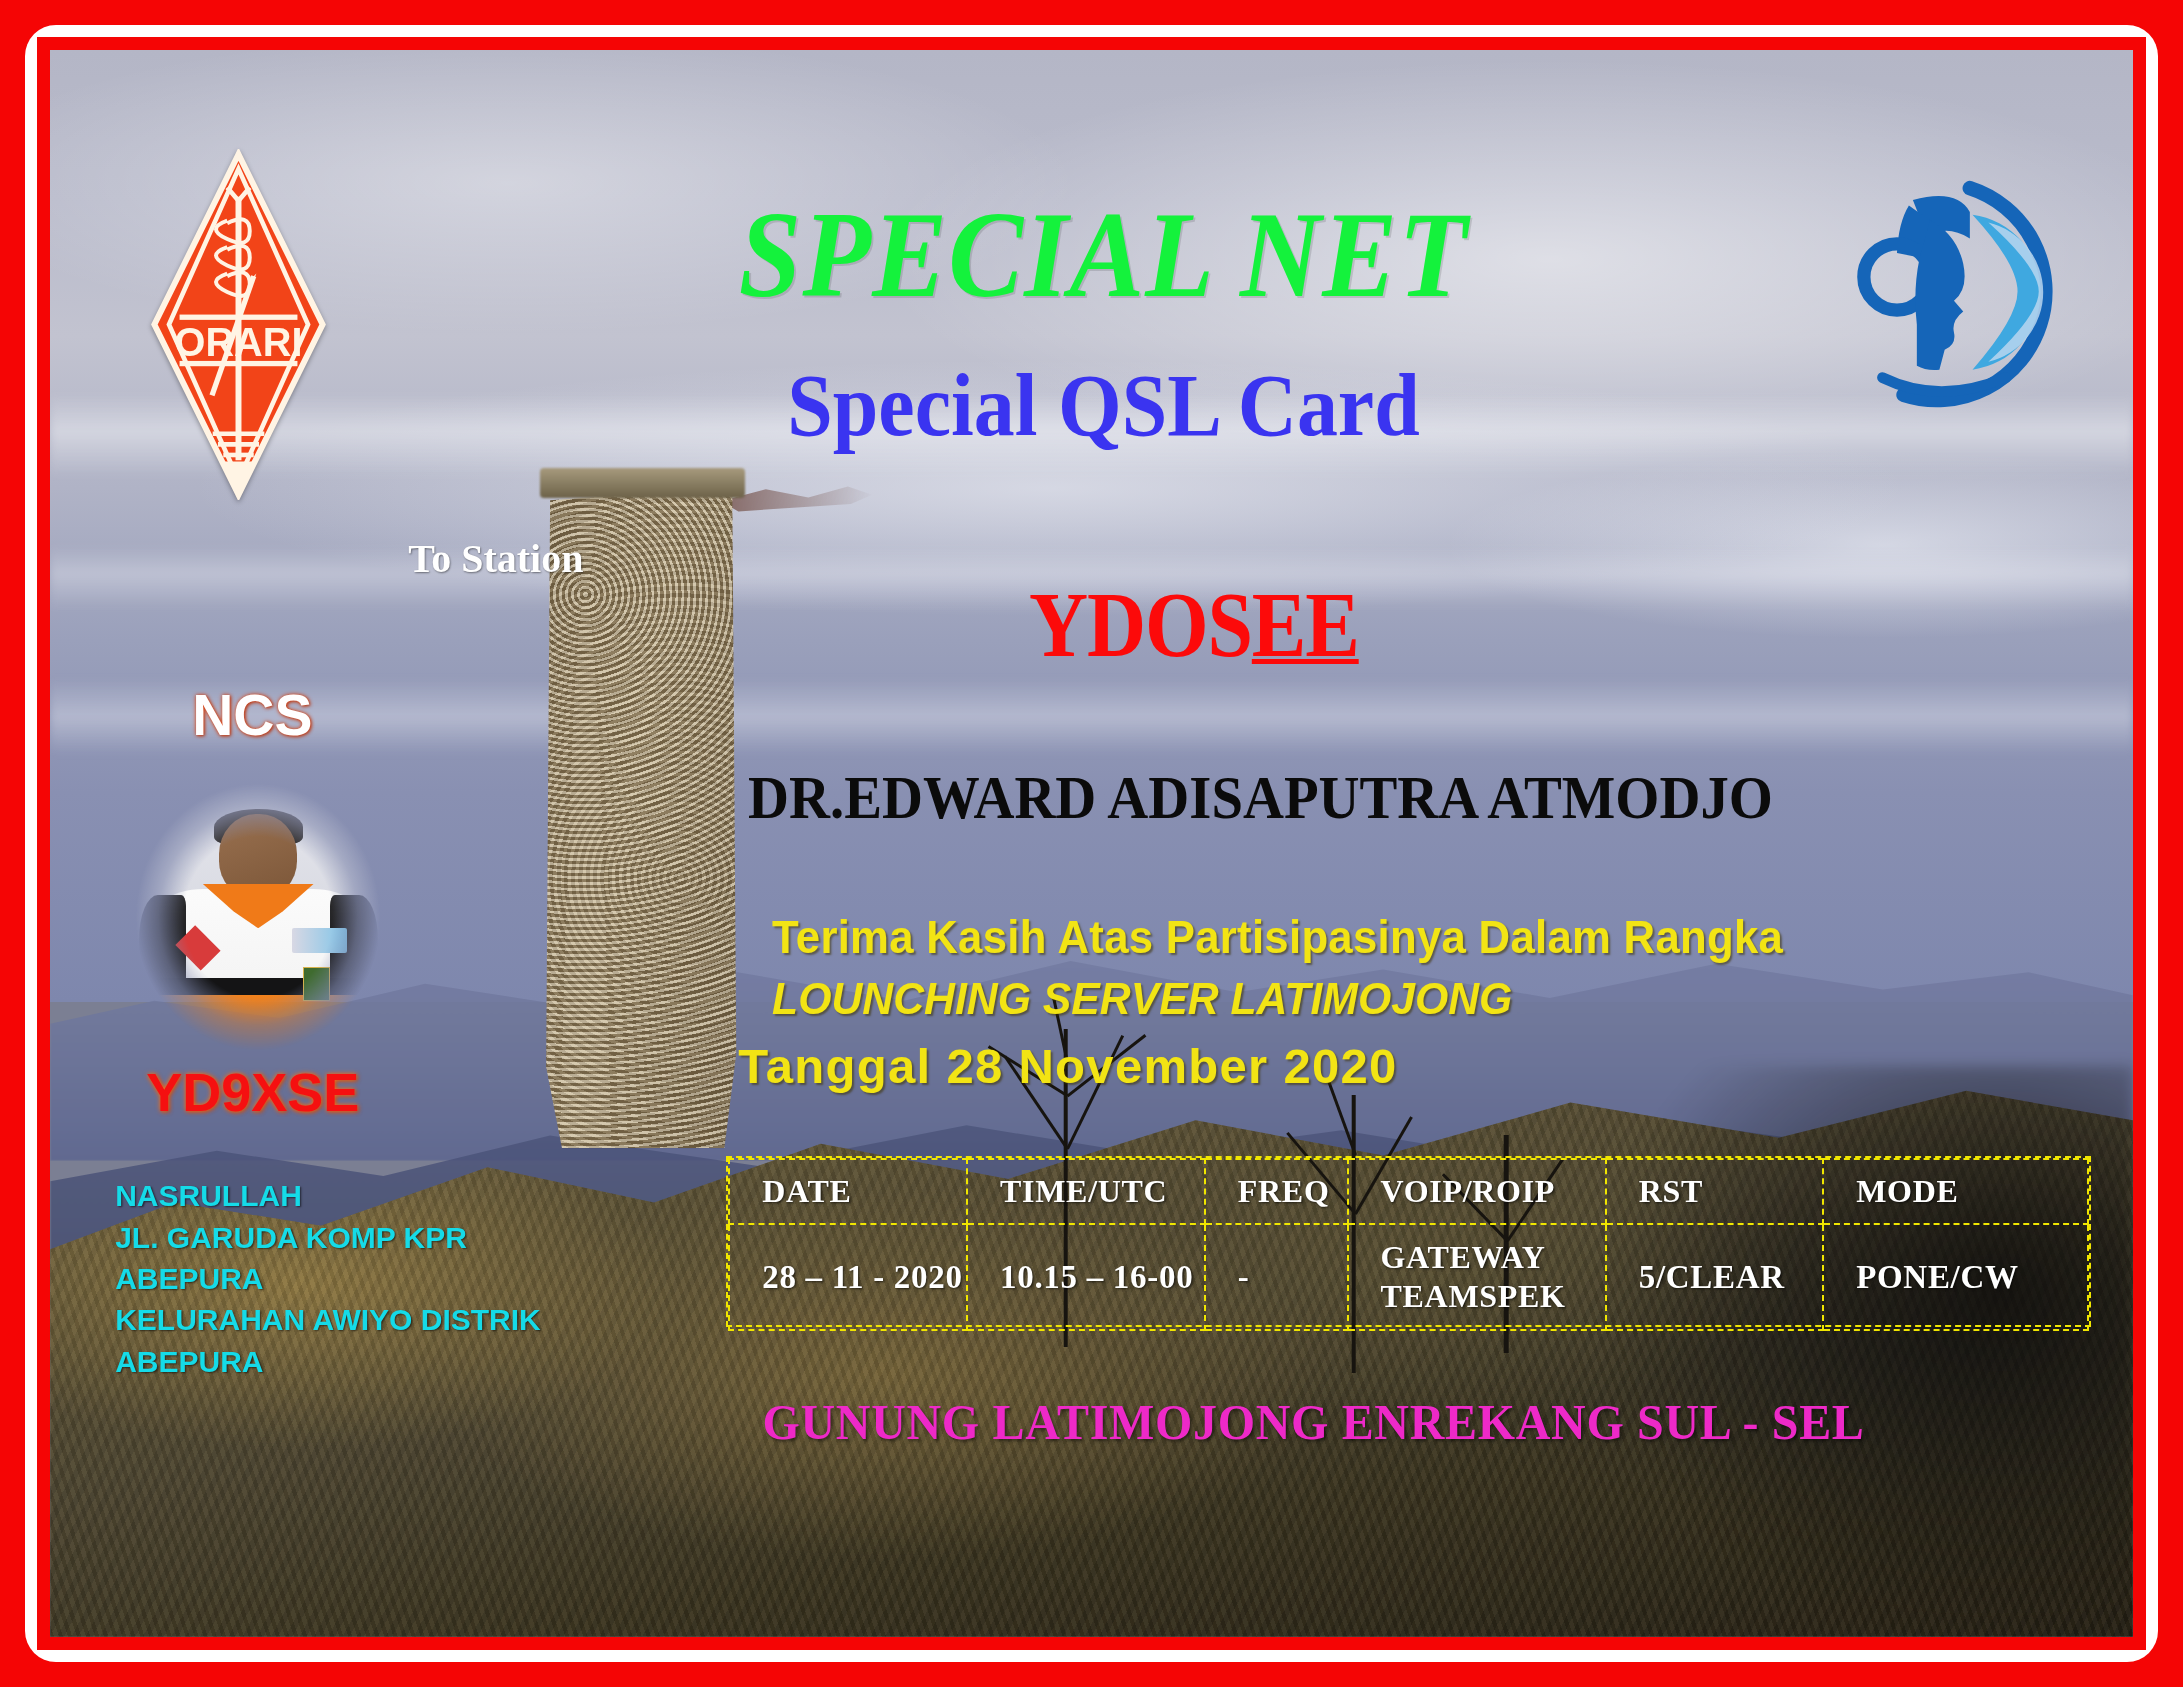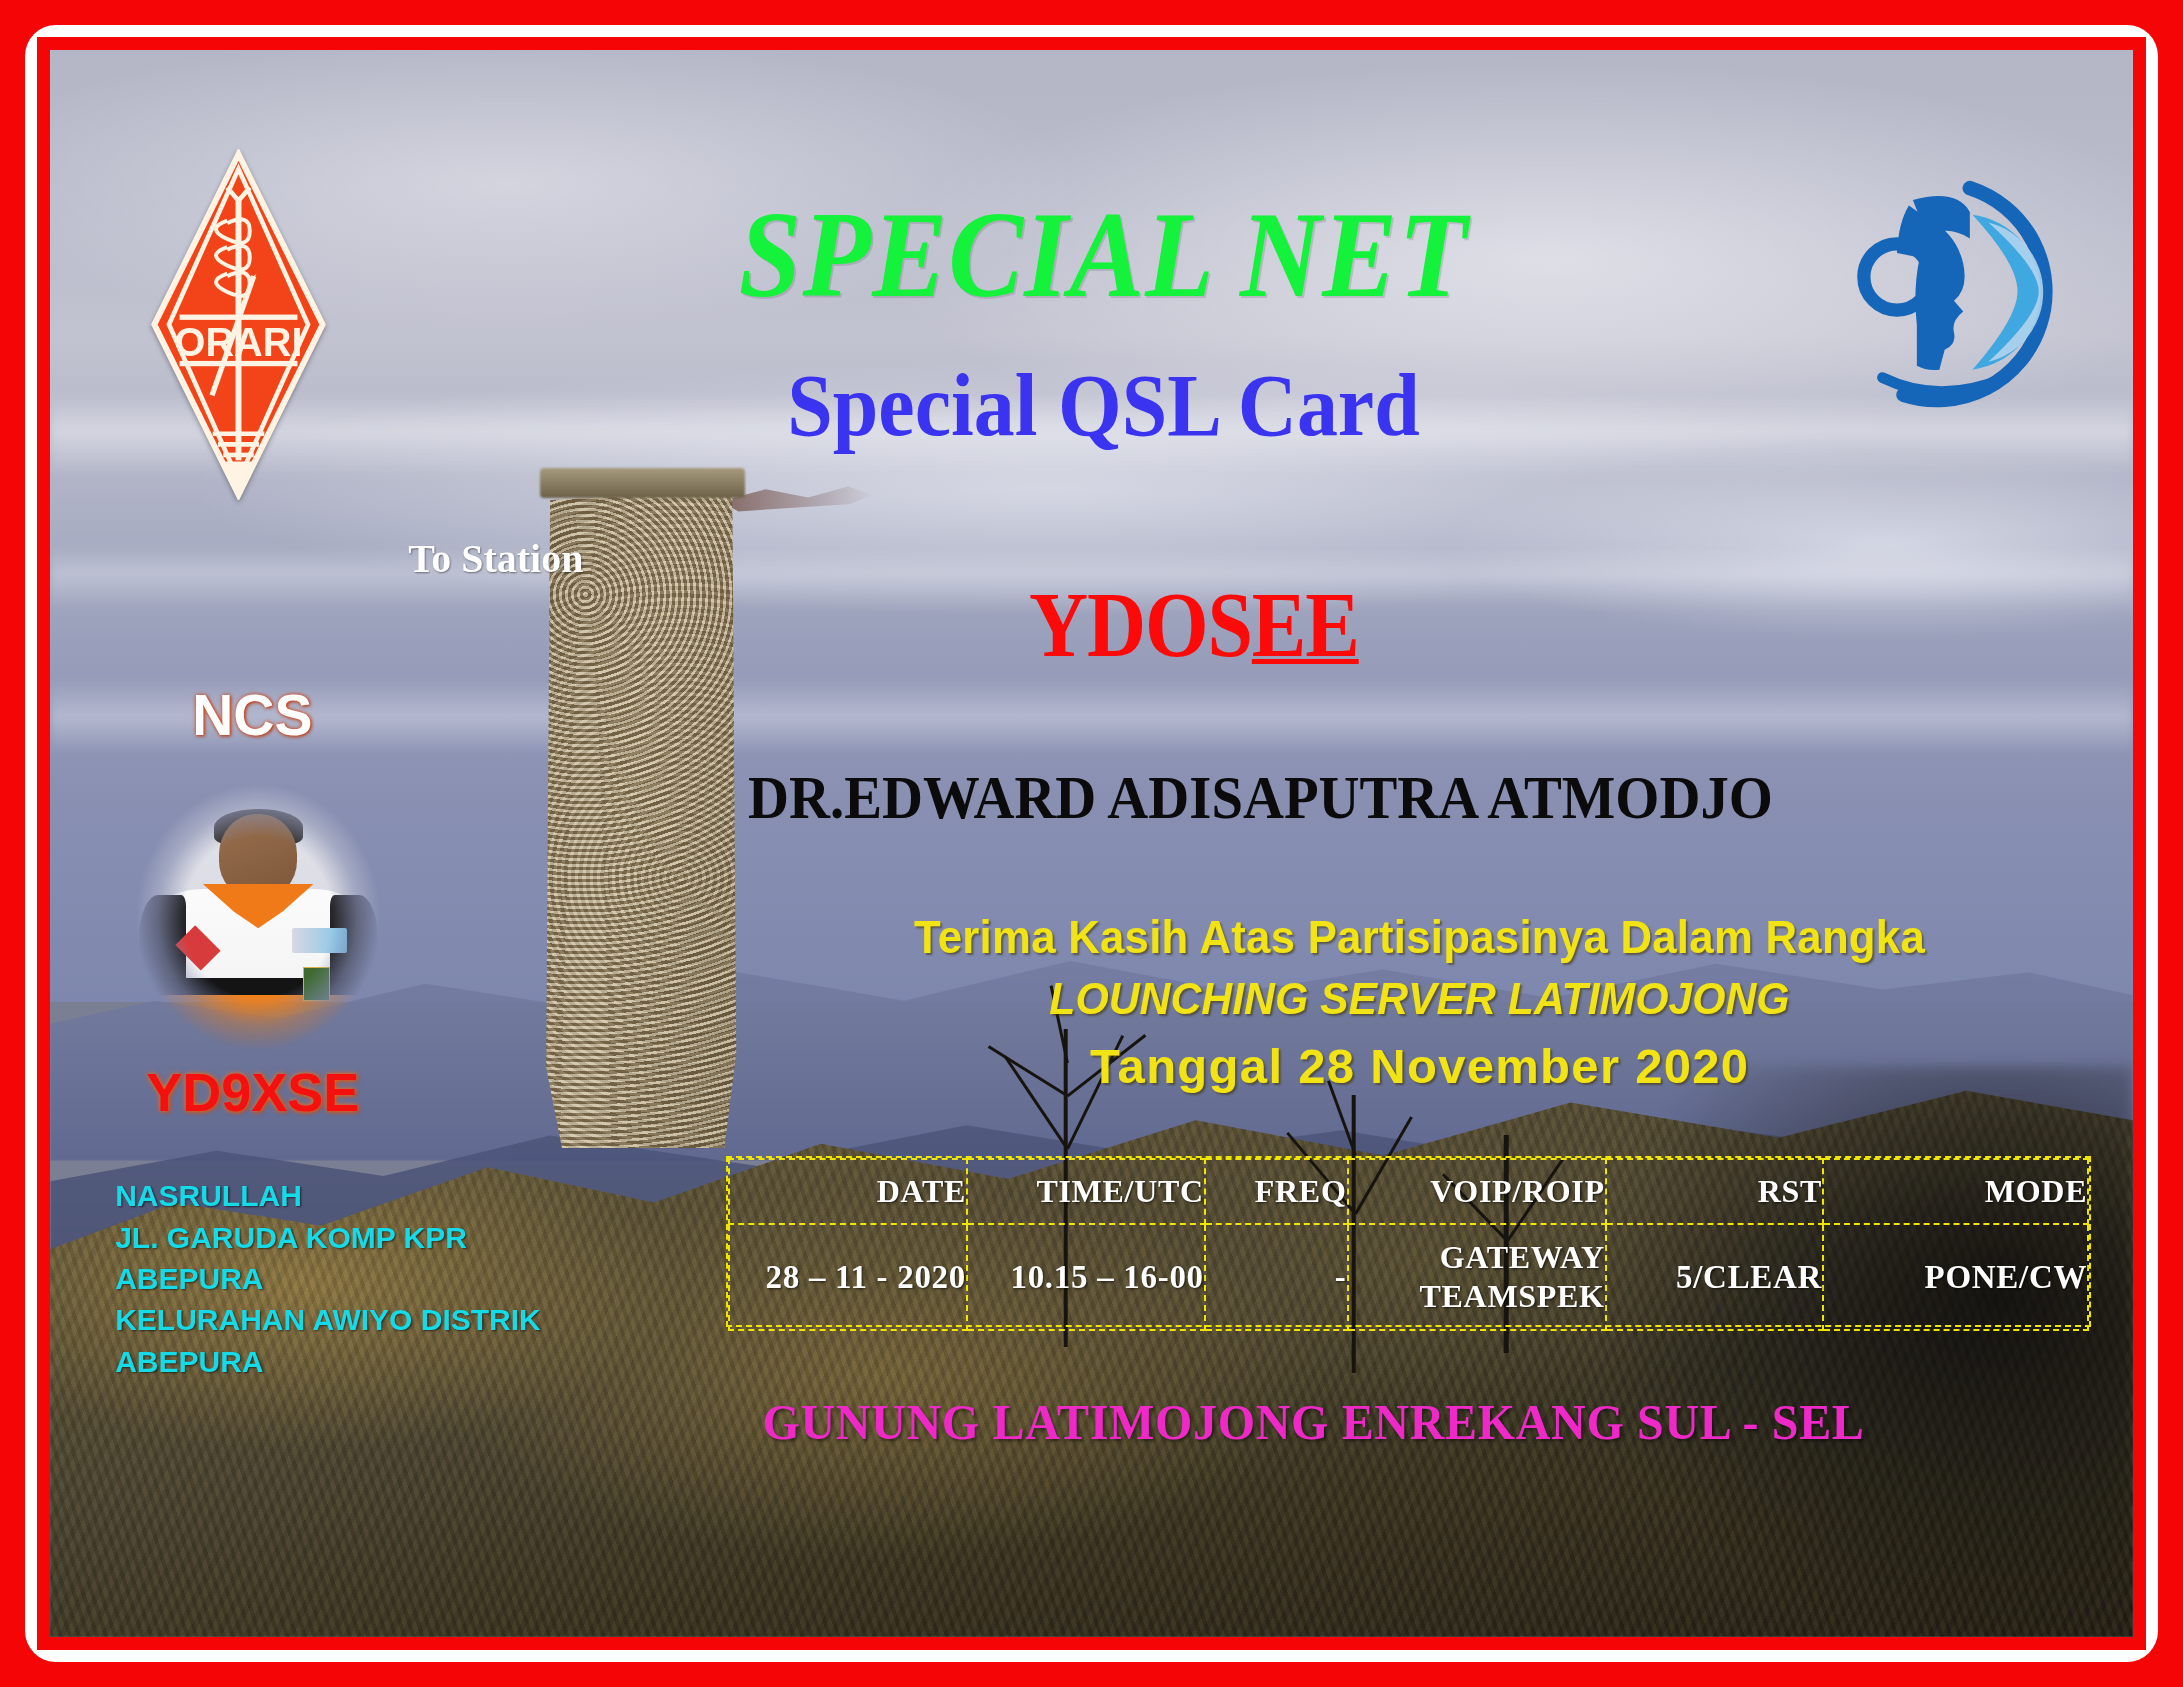--- a/index.html
+++ b/index.html
@@ -171,21 +171,21 @@
   .t-callsign .ul{ text-decoration:underline; text-decoration-thickness:4.6px; }
   .t-name{
     position:absolute; left:582px; width:1257px; top:713px; text-align:center;
     font-size:61px; font-weight:bold; color:#0b0b0b;
     font-family:"Liberation Serif", serif;
     transform:scaleX(.93); transform-origin:center;
   }
 
   
   .yellow-block{
-    position:absolute; left:688px; width:1363px; top:860px; text-align:center;
+    position:absolute; left:688px; width:1363px; top:860px; 
     color:#f2e414; font-family:"Liberation Sans", sans-serif;
   }
   .y1{ font-size:46px; font-weight:bold; letter-spacing:0.3px;
        text-shadow:2px 2px 2px rgba(60,50,0,.55); transform:scaleX(.95); }
   .y2{ font-size:45px; font-weight:bold; font-style:italic; margin-top:9.3px;
        text-shadow:2px 2px 2px rgba(60,50,0,.55); transform:scaleX(.95); }
   .y3{ font-size:49px; font-weight:bold; margin-top:13px; letter-spacing:1.3px;
        text-shadow:2px 2px 2px rgba(60,50,0,.55); }
 
   
@@ -244,21 +244,21 @@
   .qso-table{
     position:absolute; left:676px; top:1106px; width:1365px; height:171px;
     border:2.6px dashed #f0e600;
     border-collapse:collapse;
   }
   .qso-table table{
     width:100%; height:100%; border-collapse:collapse; table-layout:fixed;
   }
   .qso-table th, .qso-table td{
     border:2px dashed #f0e600;
-    color:#ffffff; text-align:right; vertical-align:middle;
+    color:#ffffff; text-align:left; vertical-align:middle;
     font-family:"Liberation Serif", serif; font-weight:bold;
     text-shadow:1.3px 1.3px 2.6px rgba(0,0,0,.65);
     padding-left:32px;
   }
   .qso-table th{ font-size:32px; height:65px; letter-spacing:0.7px; }
   .qso-table td{ font-size:33px; height:106px; letter-spacing:0.7px; }
   .qso-table td.two-line{ font-size:32px; line-height:1.22; }
 
   .t-location{
     position:absolute; left:635px; width:1257px; top:1343px; text-align:center;

